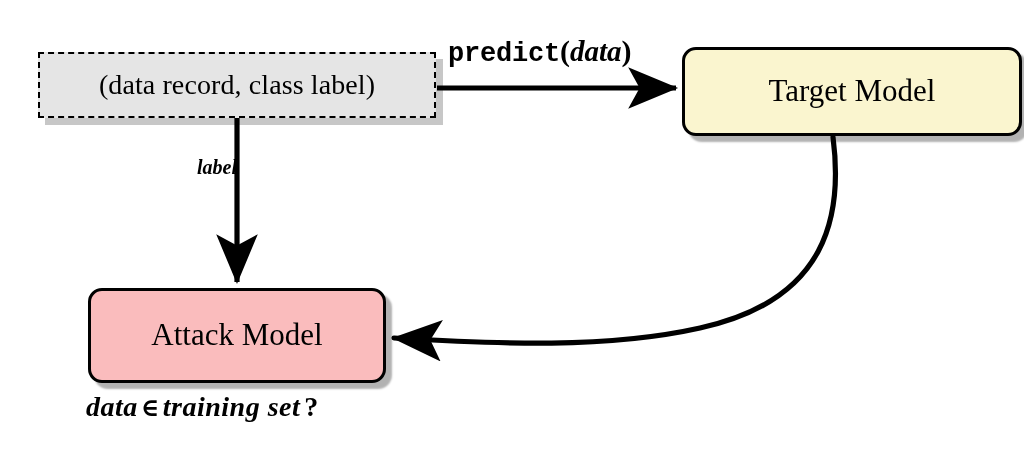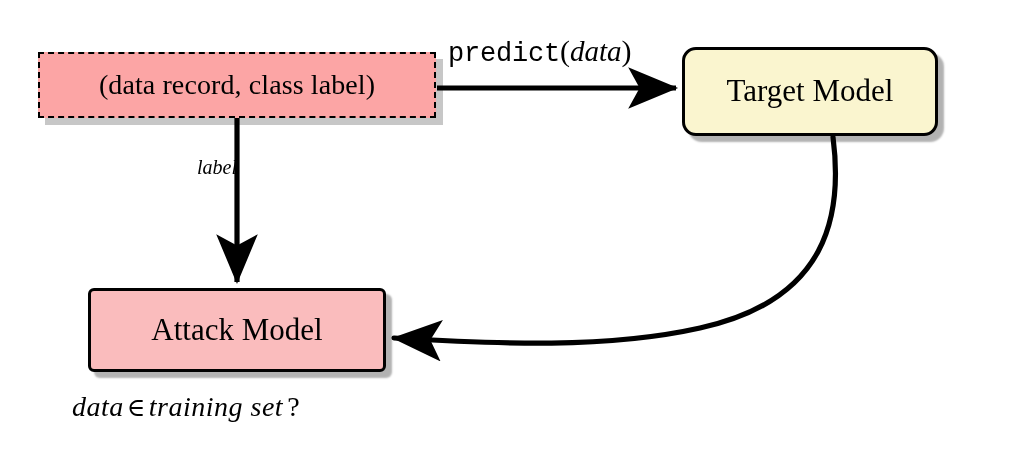--- a/index.html
+++ b/index.html
@@ -39,55 +39,56 @@
     text-align: center;
     line-height: 1.05;
   }
 
   .node-dashed {
     left: 38px;
     top: 52px;
     width: 398px;
     height: 66px;
     border: 2.5px dashed #000000;
-    background: #fca5a5;
+    background: #e5e5e5;
     font-size: 28px;
     letter-spacing: 0.1px;
     box-shadow: 7px 7px 0 0 rgba(0,0,0,0.22);
   }
 
   .node-target {
     left: 682px;
     top: 47px;
-    width: 256px;
+    width: 340px;
     height: 89px;
     border: 3.5px solid #000000;
     border-radius: 14px;
     background: #faf5cf;
     font-size: 31px;
     box-shadow: 6px 6px 2px 0 rgba(0,0,0,0.30);
   }
 
   .node-attack {
     left: 88px;
     top: 288px;
     width: 298px;
-    height: 84px;
+    height: 95px;
     border: 3.5px solid #000000;
-    border-radius: 6px;
+    border-radius: 14px;
     background: #fabcbd;
     font-size: 31px;
     box-shadow: 6px 6px 2px 0 rgba(0,0,0,0.30);
   }
 
   
   .edge-label {
     position: absolute;
     white-space: nowrap;
     line-height: 1;
+    font-weight: bold;
   }
 
   .lbl-predict {
     left: 448px;
     top: 36px;
     font-size: 29px;
   }
   .lbl-predict .mono {
     font-family: "Liberation Mono", "DejaVu Sans Mono", monospace;
     font-size: 27px;
@@ -111,21 +112,21 @@
   }
 
   .lbl-prediction {
     left: 432px;
     top: 288px;
     font-size: 28px;
     font-style: italic;
   }
 
   .lbl-question {
-    left: 72px;
+    left: 86px;
     top: 393px;
     font-size: 28px;
     font-style: italic;
     letter-spacing: 0.5px;
   }
   .lbl-question .opsym {
     font-style: normal;
     font-family: "DejaVu Serif", serif;
     font-size: 25px;
     padding: 0 3px;

